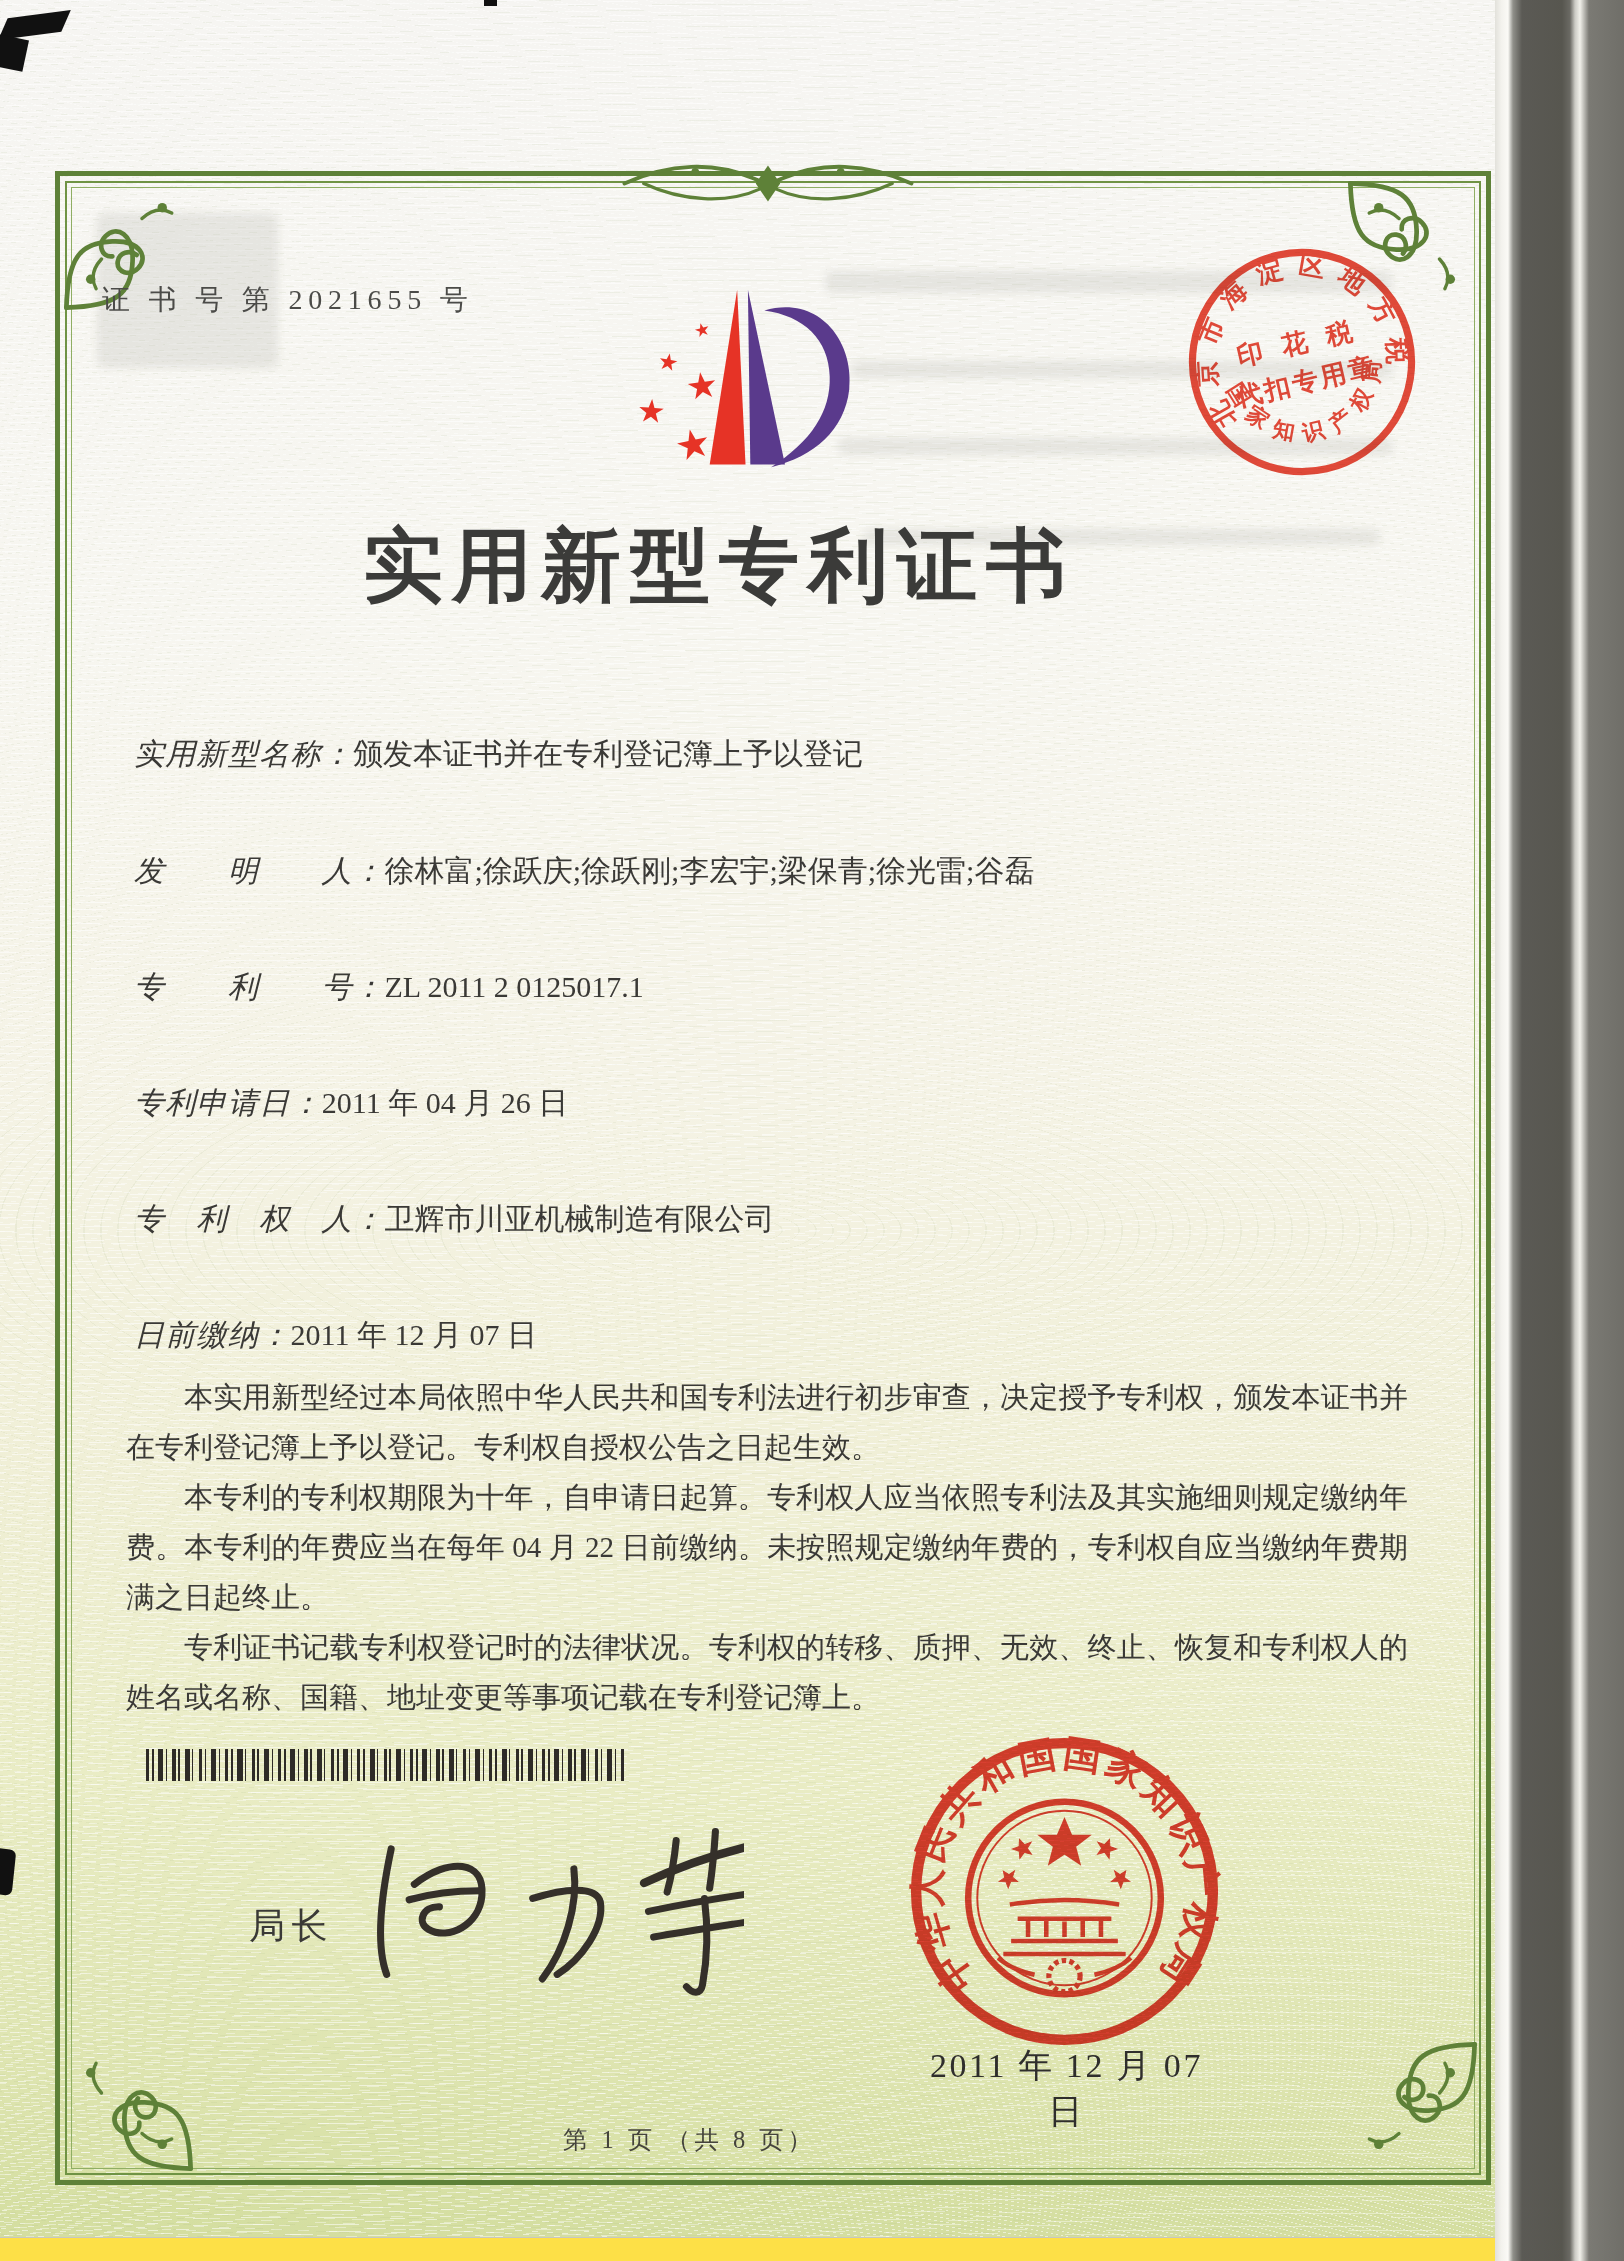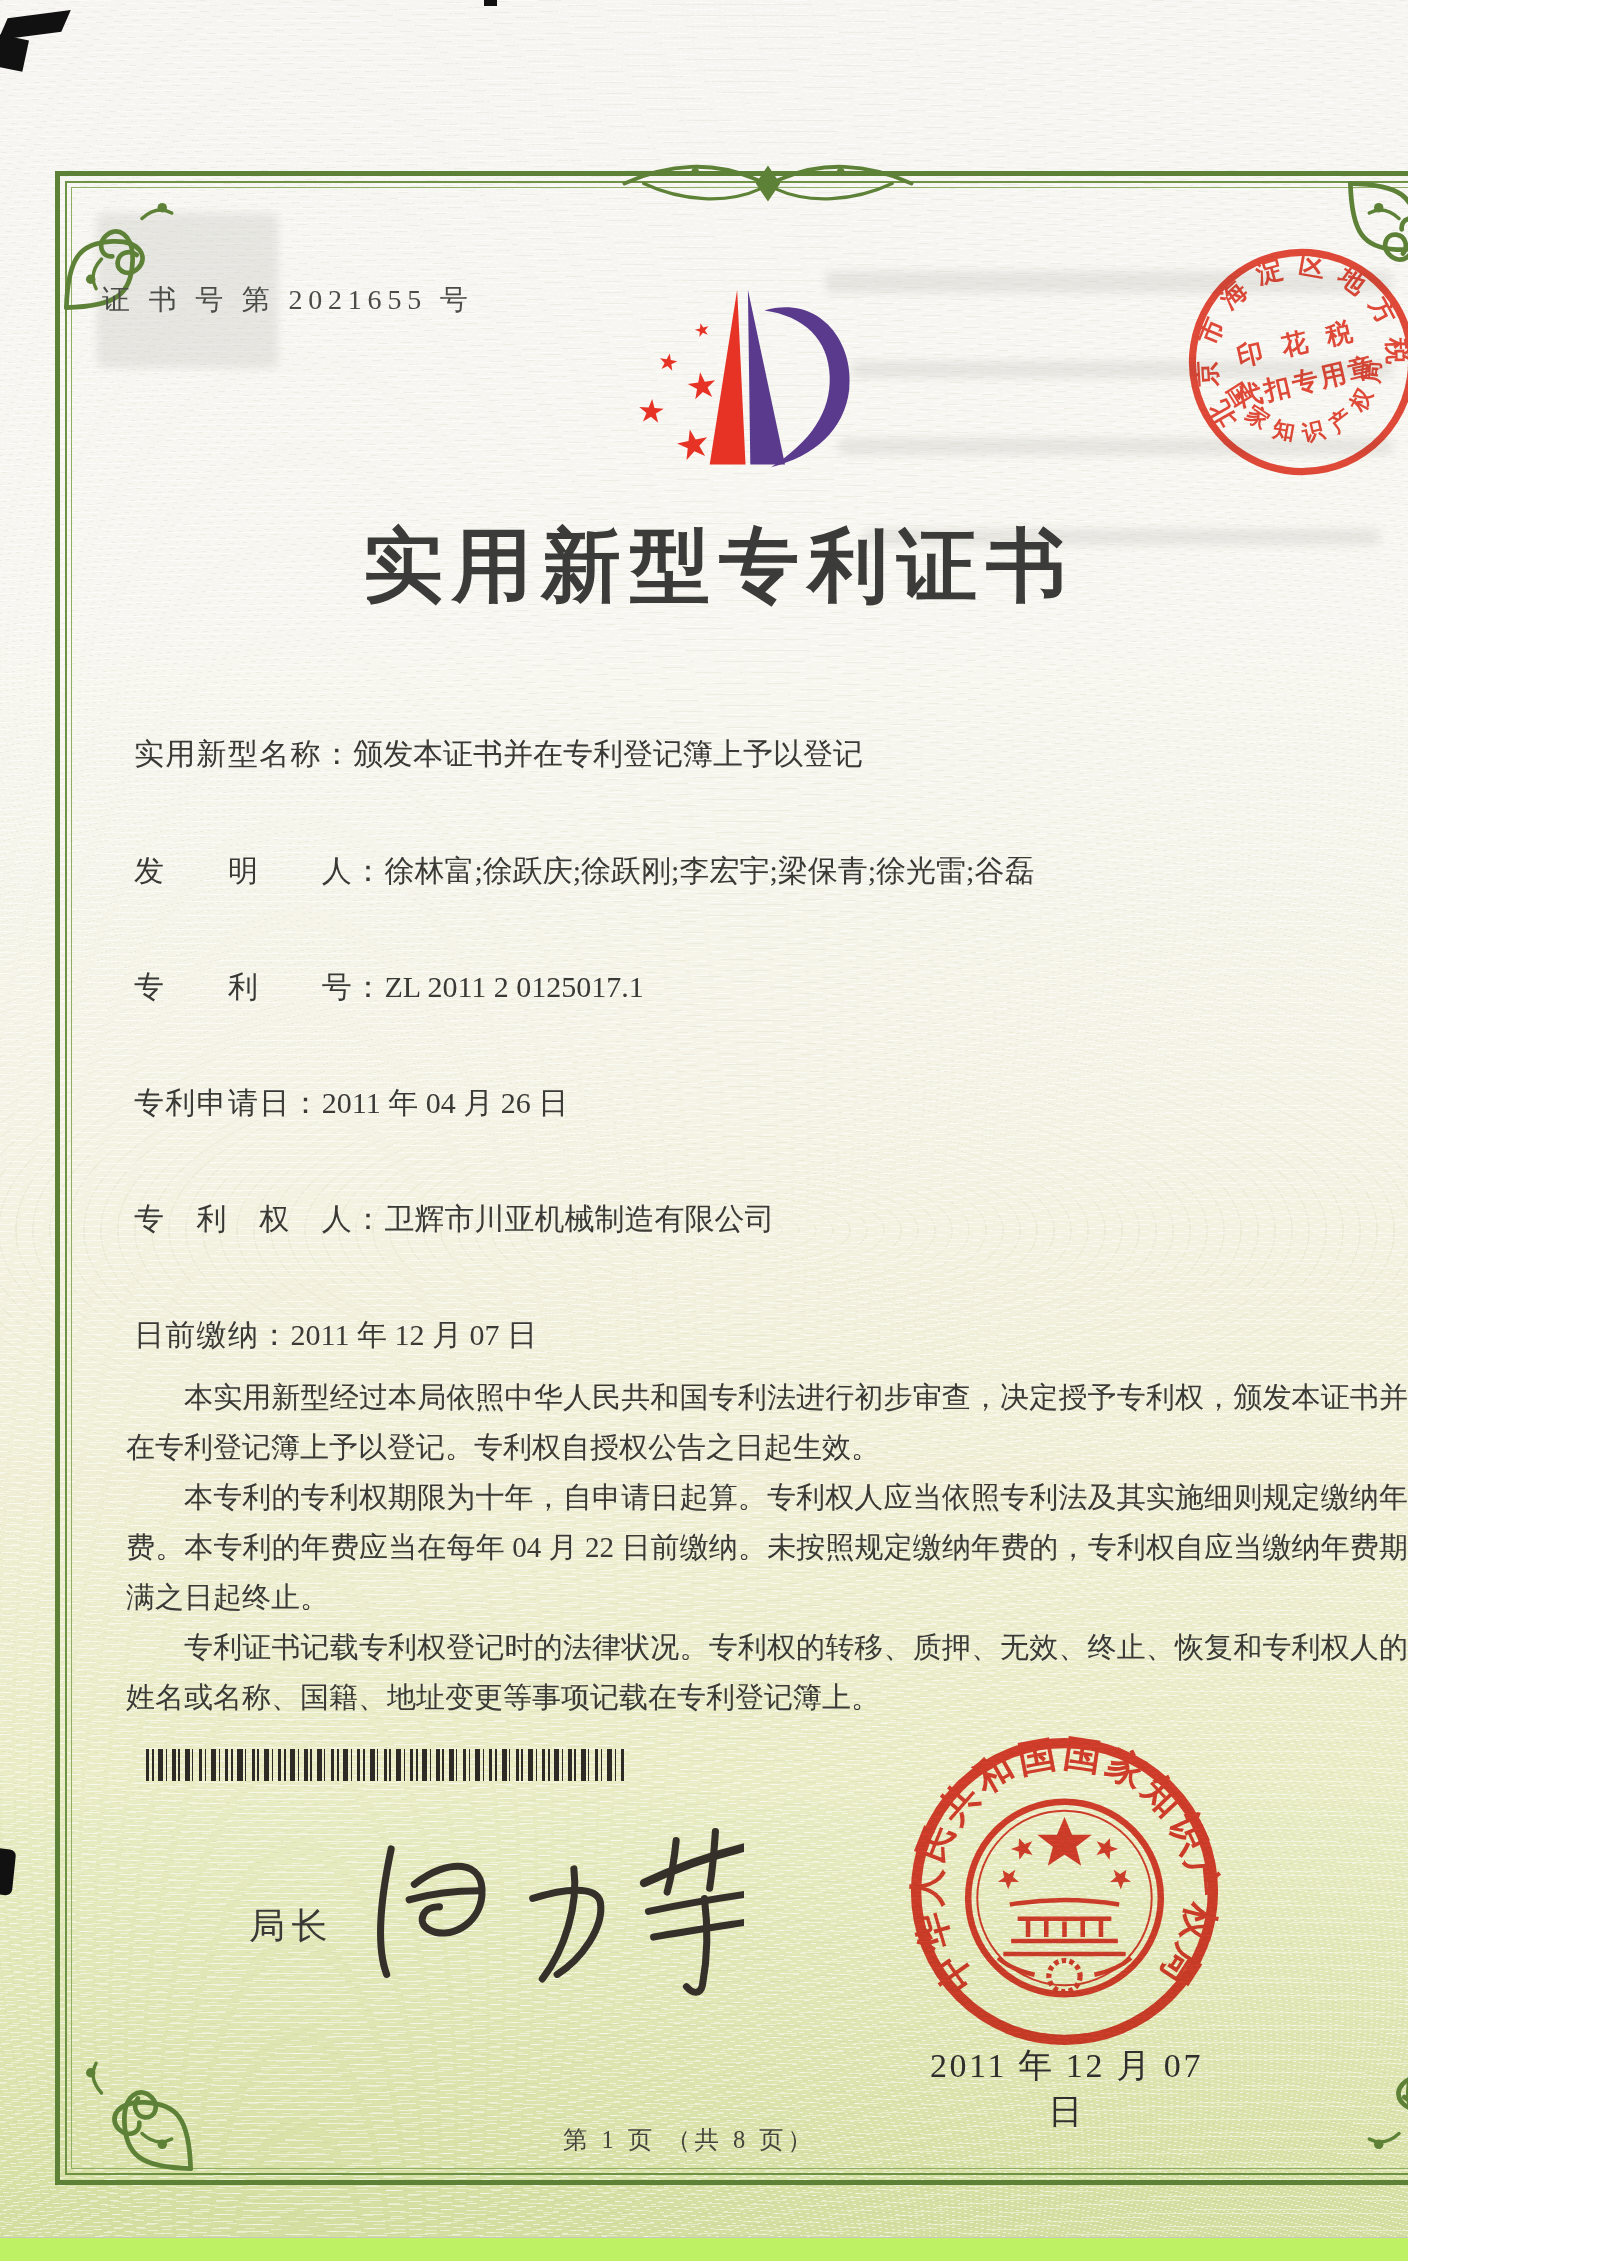--- a/index.html
+++ b/index.html
@@ -1,16 +1,16 @@
 <!DOCTYPE html>
 <html style="font-size:10.3px"><head>
 <meta charset="utf-8">
 <style>
   html,body{margin:0;padding:0;background:#ffffff;}
-  .page{position:relative;width:1408px;height:2261px;overflow:hidden;background:#bef264;
+  .page{position:relative;width:1624px;height:2261px;overflow:hidden;background:#fde047;
         font-family:"Liberation Serif","DejaVu Serif",serif;color:#3a3936;}
   
   .paper{position:absolute;left:0;top:0;width:1495px;height:2237px;
     background:linear-gradient(180deg,#f6f5f2 0%,#f7f6f0 28%,#f5f3e6 48%,#f0efd6 66%,#e9ecc4 80%,#dde4af 93%,#d4dea0 100%);
     border-bottom:1.9px solid #c8c7bf;}
   .paper::before{content:"";position:absolute;inset:0;pointer-events:none;
     background:
       repeating-radial-gradient(903px 271px at 20% 115%, rgba(255,255,255,.55) 0 1.3px, rgba(255,255,255,0) 1.3px 11.6px),
       repeating-radial-gradient(1096px 335px at 85% -12%, rgba(255,255,255,.40) 0 1.3px, rgba(255,255,255,0) 1.3px 14px),
       repeating-radial-gradient(1290px 419px at 50% 55%, rgba(150,170,120,.10) 0 1.3px, rgba(255,255,255,0) 1.3px 17px);}
@@ -42,21 +42,21 @@
   .wedge-red{background:#e63326;clip-path:polygon(44% 8%,32.5% 83%,47.5% 83%);}
   .wedge-purple{background:#5a3a8c;clip-path:polygon(48.5% 8%,49.5% 83%,64% 83%);}
   .crescent{position:absolute;left:48%;top:9%;width:52%;height:77%;}
   .logo-star{position:absolute;color:#e63326;line-height:1;font-family:"DejaVu Sans",sans-serif;}
   
   .stamp{position:absolute;left:1182px;top:242px;width:240px;height:240px;
     transform:rotate(-13deg);mix-blend-mode:multiply;opacity:.94;}
   
   .field{position:absolute;left:134px;font-size:30px;color:#3a3936;white-space:nowrap;}
   .f0{top:734px;} .f1{top:851px;} .f2{top:967px;} .f3{top:1083px;} .f4{top:1199px;} .f5{top:1315px;}
-  .field .lbl{letter-spacing:1.3px;}
+  .field .lbl{letter-spacing:1.3px;font-style:italic;}
   
   .paras{position:absolute;left:126px;top:1372px;width:1282px;font-size:29px;line-height:50px;
     text-align:justify;color:#3a3936;}
   .paras p{margin:0;text-indent:2em;}
   
   .barcode{position:absolute;left:146px;top:1749px;width:478px;height:32px;
     background:repeating-linear-gradient(90deg,#2e2b27 0 3.2px,rgba(0,0,0,0) 3.2px 5.8px,#2e2b27 5.8px 7.7px,rgba(0,0,0,0) 7.7px 12.3px,#2e2b27 12.3px 17.4px,rgba(0,0,0,0) 17.4px 20px,#2e2b27 20px 21px,rgba(0,0,0,0) 21px 26.4px);}
   
   .director{position:absolute;left:249px;top:1902px;font-size:36px;letter-spacing:6.4px;color:#3a3936;}
   .signature{position:absolute;left:351px;top:1820px;width:393px;height:193px;}

